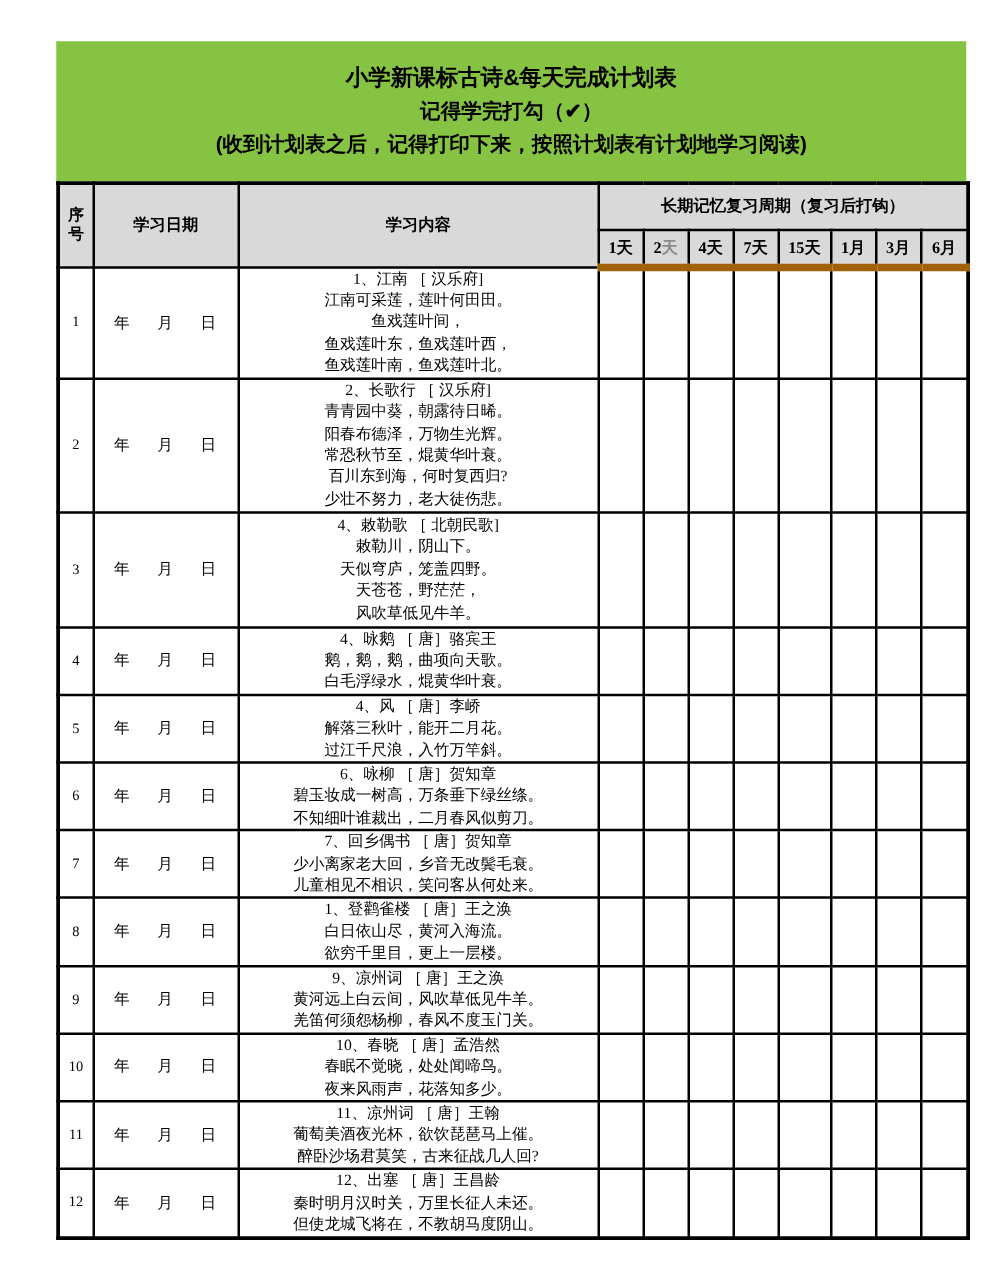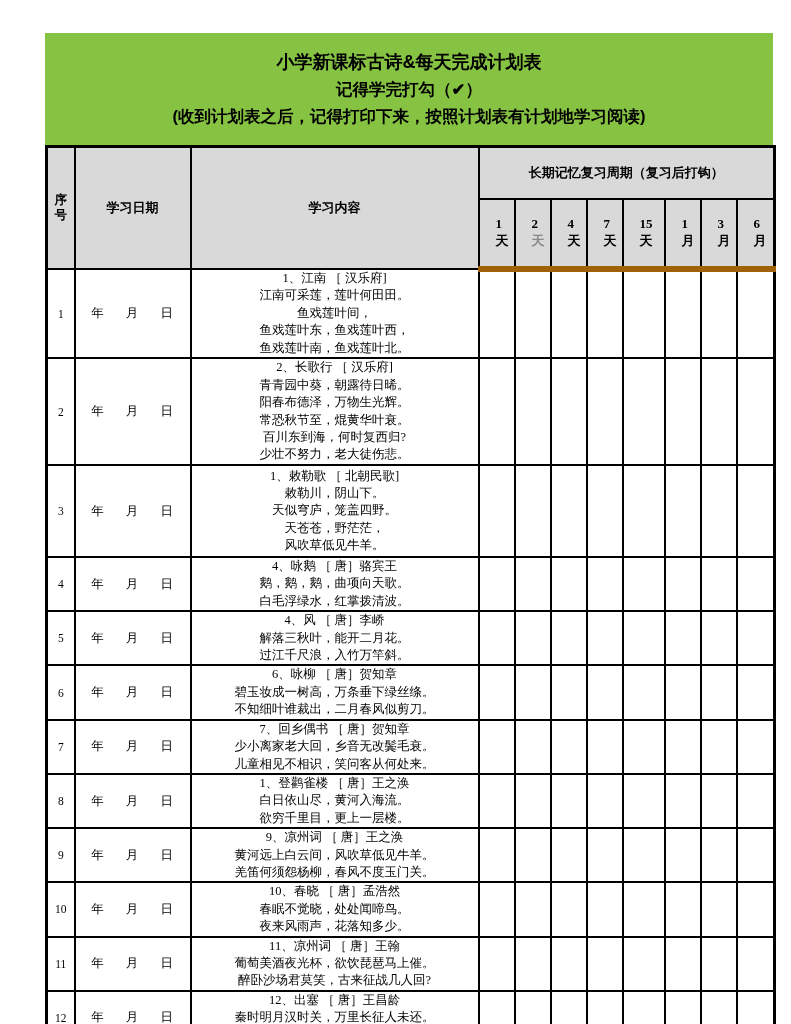--- a/index.html
+++ b/index.html
@@ -3,21 +3,21 @@
 <meta charset="utf-8">
 <style>
   html,body{margin:0;padding:0}
   body{width:791px;height:1024px;background:#ffffff;overflow:hidden;position:relative;color:#000}
   .sheet{position:absolute;left:45px;top:33px;width:728px}
   .band{height:112px;display:flex;flex-direction:column;justify-content:center;text-align:center;
         font-family:"Liberation Sans",sans-serif;font-weight:bold;font-size:16.5px;line-height:27px;color:#000}
   .band .l1{font-size:18px}
   table{width:728px;border-collapse:collapse;table-layout:fixed;border:3px solid #000}
   th,td{border:2px solid #000}
-  thead th{font-family:"Liberation Sans",sans-serif;font-size:13px;font-weight:bold;padding:16px;
+  thead th{font-family:"Liberation Sans",sans-serif;font-size:13px;font-weight:bold;padding:0;
            text-align:center;vertical-align:middle;background:transparent}
   thead tr.main{height:37px}
   thead tr.sub{height:30px}
   thead tr.sub th{font-family:"Liberation Serif",serif;font-size:13px;border-bottom:6px solid #a16207}
   th.vhead{font-size:12.5px;line-height:15px;padding:11px 6px;word-break:break-all}
   tbody td{font-family:"Liberation Serif",serif;font-size:12.5px;text-align:center;
            vertical-align:middle;padding:0;background:#fff}
   td.no{font-size:11.5px}
   td.date{word-spacing:17px;letter-spacing:1px}
   td.poem .pt{line-height:17.4px}
@@ -104,42 +104,42 @@
           <td class="chk"></td>
           <td class="chk"></td>
           <td class="chk"></td>
           <td class="chk"></td>
           <td class="chk"></td>
       </tr>
       <tr class="rh3">
         <td class="no">3</td>
         <td class="date">年 月 日</td>
         <td class="poem">
-          <div class="pt">1、敕勒歌 ［ 北朝民歌]</div>
+          <div class="pt">4、敕勒歌 ［ 北朝民歌]</div>
           <div class="pl">敕勒川，阴山下。
 天似穹庐，笼盖四野。
 天苍苍，野茫茫，
 风吹草低见牛羊。</div>
         </td>
         <td class="chk"></td>
           <td class="chk"></td>
           <td class="chk"></td>
           <td class="chk"></td>
           <td class="chk"></td>
           <td class="chk"></td>
           <td class="chk"></td>
           <td class="chk"></td>
       </tr>
       <tr class="rhs">
         <td class="no">4</td>
         <td class="date">年 月 日</td>
         <td class="poem">
           <div class="pt">4、咏鹅 ［ 唐］骆宾王</div>
           <div class="pl">鹅，鹅，鹅，曲项向天歌。
-白毛浮绿水，红掌拨清波。</div>
+白毛浮绿水，焜黄华叶衰。</div>
         </td>
         <td class="chk"></td>
           <td class="chk"></td>
           <td class="chk"></td>
           <td class="chk"></td>
           <td class="chk"></td>
           <td class="chk"></td>
           <td class="chk"></td>
           <td class="chk"></td>
       </tr>

